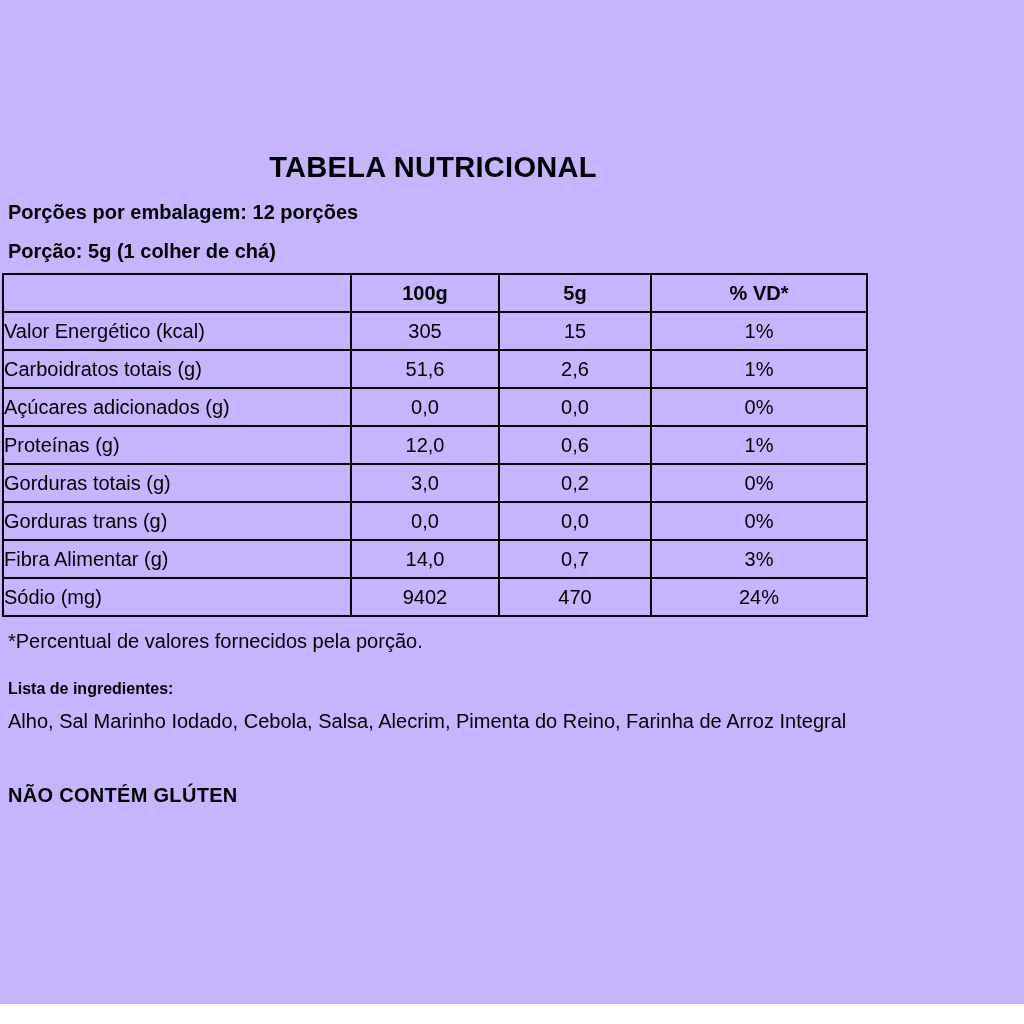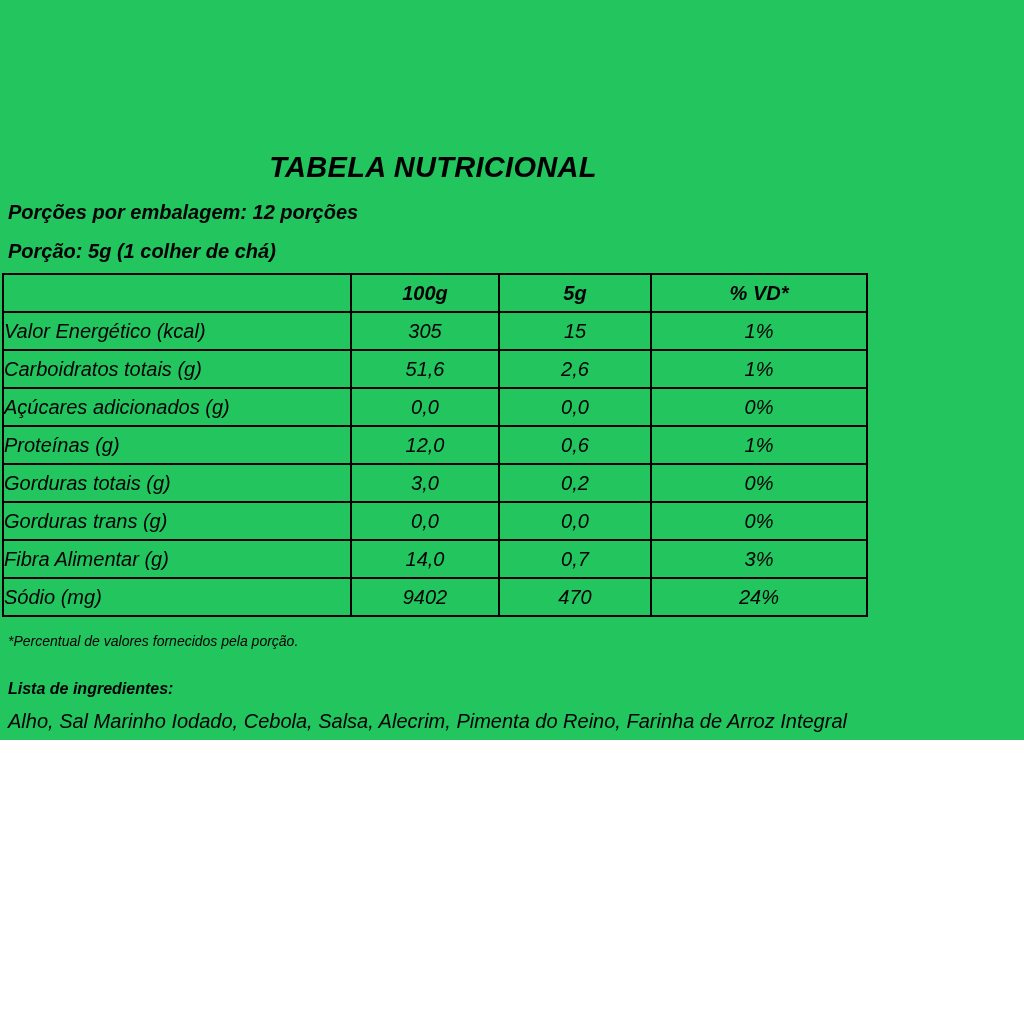--- a/index.html
+++ b/index.html
@@ -1,25 +1,24 @@
 <!DOCTYPE html>
 <html><head>
 <meta charset="utf-8">
 <style>
   html, body { margin: 0; padding: 0; background: #ffffff; }
   .page {
     width: 1024px;
-    height: 740px;
-    background: #22c55e;
+    height: 1004px;
+    background: #c4b5fd;
     color: #000000;
     font-family: "Liberation Sans", sans-serif;
     position: relative;
     overflow: hidden;
     box-sizing: border-box;
-    font-style: italic;
   }
   .title {
     padding-top: 151px;
     width: 866px;
     text-align: center;
     font-size: 29px;
     font-weight: bold;
     letter-spacing: 0.3px;
     line-height: 33px;
   }
@@ -50,21 +49,21 @@
     font-weight: bold;
     text-align: center;
   }
   td.cell-label { text-align: left; padding-left: 6px; }
   td.cell-num { text-align: center; border-radius: 8px; }
   .col-label { width: 348px; }
   .col-100g  { width: 148px; }
   .col-5g    { width: 152px; }
   .col-vd    { width: 216px; }
   .footnote {
-    font-size: 14px;
+    font-size: 20px;
     margin: 12px 0 0 8px;
     line-height: 24px;
   }
   .ingredients-heading {
     font-size: 16px;
     font-weight: bold;
     margin: 24px 0 0 8px;
     line-height: 24px;
   }
   .ingredients-text {

